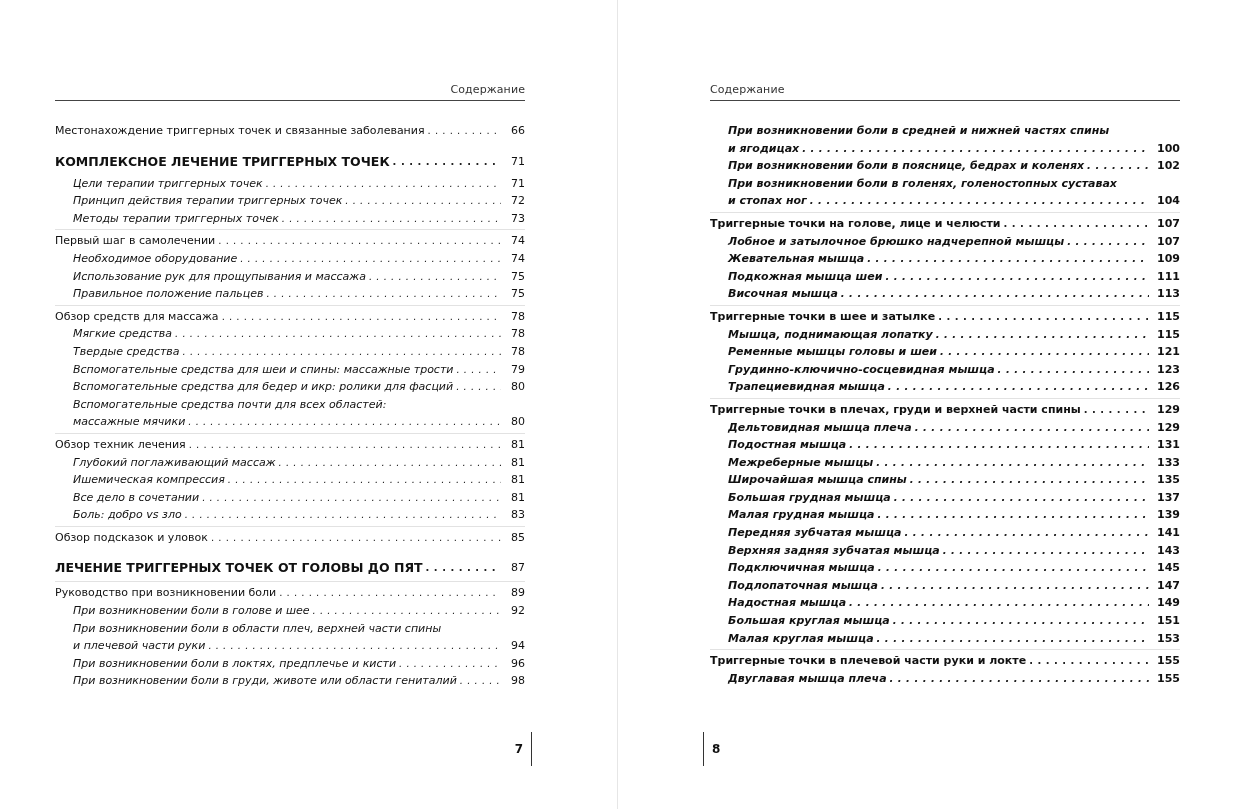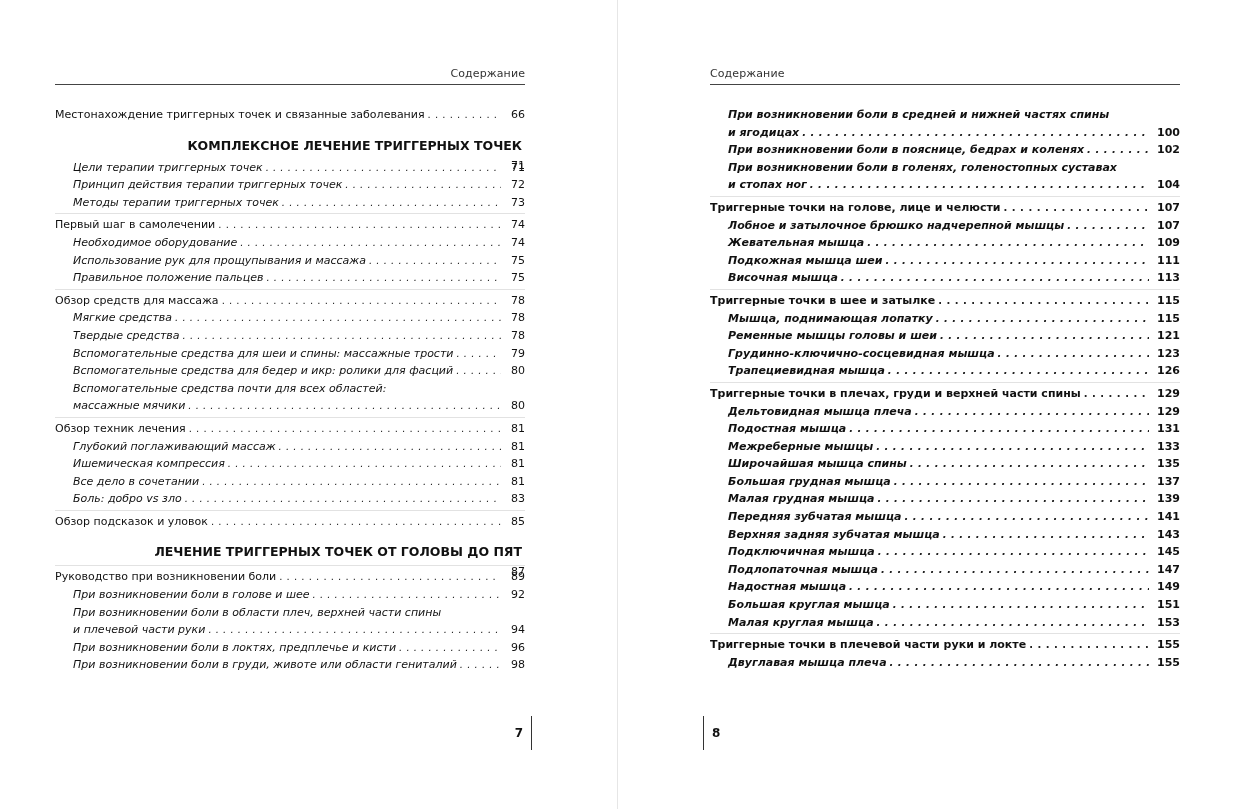--- a/index.html
+++ b/index.html
@@ -1,36 +1,36 @@
 <!DOCTYPE html>
 <html><head>
 <meta charset="utf-8">
 <style>
   html, body { margin: 0; padding: 0; background: #ffffff; }
   body { width: 1234px; height: 809px; position: relative; overflow: hidden;
          font-family: "DejaVu Sans", "Liberation Sans", sans-serif; color: #111; }
   .spread-divider { position: absolute; left: 617px; top: 0; width: 1px; height: 809px; background: #e6e6e6; }
-  .page { position: absolute; top: 0; height: 630px; }
+  .page { position: absolute; top: 16px; height: 630px; }
   .page.left { left: 55px; width: 470px; }
   .page.right { left: 710px; width: 470px; }
   .running-head { position: absolute; top: 67px; font-size: 11px; color: #333; letter-spacing: 0.1px; }
   .page.left .running-head { right: 0; }
   .page.right .running-head { left: 0; }
   .head-rule { position: absolute; top: 84px; left: 0; right: 0; height: 1px; background: #444; }
   .toc { position: absolute; left: 0; right: 0; list-style: none; margin: 0; padding: 0; }
   .page.left .toc { top: 106px; }
   .page.right .toc { top: 106px; font-weight: bold; }
   .entry { display: flex; align-items: flex-end; font-size: 11px; line-height: 17.6px; height: 17.6px; white-space: nowrap; }
   .entry .title { flex: 0 0 auto; padding-right: 3px; background: #fff; }
   .entry .leader { flex: 1 1 auto; overflow: hidden; color: #222; letter-spacing: 3.1px; font-size: 10px; }
   .entry .leader::before { content: ". . . . . . . . . . . . . . . . . . . . . . . . . . . . . . . . . . . . . . . . . . . . . . . . . . . . . . . . . . . . . . . . . . . . . . . . . . . . . . . . . . . . . . . . . . . ."; letter-spacing: 0; word-spacing: 1px; }
   .entry .pg { flex: 0 0 auto; padding-left: 8px; text-align: right; min-width: 16px; }
   .entry.sub { padding-left: 18px; font-style: italic; }
   .entry.sub .pg { font-style: normal; }
-  .entry.chapter { font-weight: bold; font-size: 12.5px; height: 20px; line-height: 20px; margin-top: 12px; margin-bottom: 3px; flex-direction: column; }
+  .entry.chapter { font-weight: bold; font-size: 12.5px; height: 20px; line-height: 20px; margin-top: 12px; margin-bottom: 3px; }
   .entry.chapter .pg { font-weight: normal; font-size: 11px; }
   .entry.wrap-first { height: 17.6px; }
   .group-sep { height: 1px; background: #e2e2e2; margin: 2px 0 2px 0; }
   .folio { position: absolute; top: 716px; height: 34px; display: flex; align-items: center; font-size: 12px; font-weight: bold; }
   .page.left .folio { right: -7px; padding-right: 8px; border-right: 1px solid #333; }
   .page.right .folio { left: -7px; padding-left: 8px; border-left: 1px solid #333; }
 </style>
 </head>
 <body>
 

